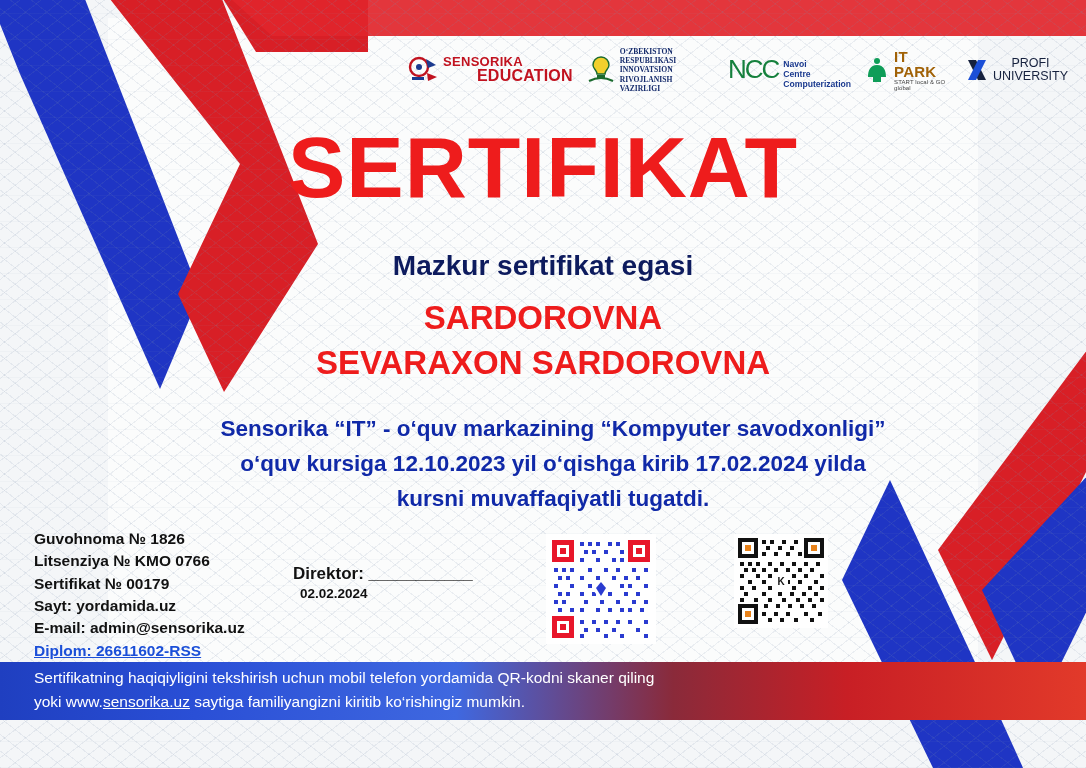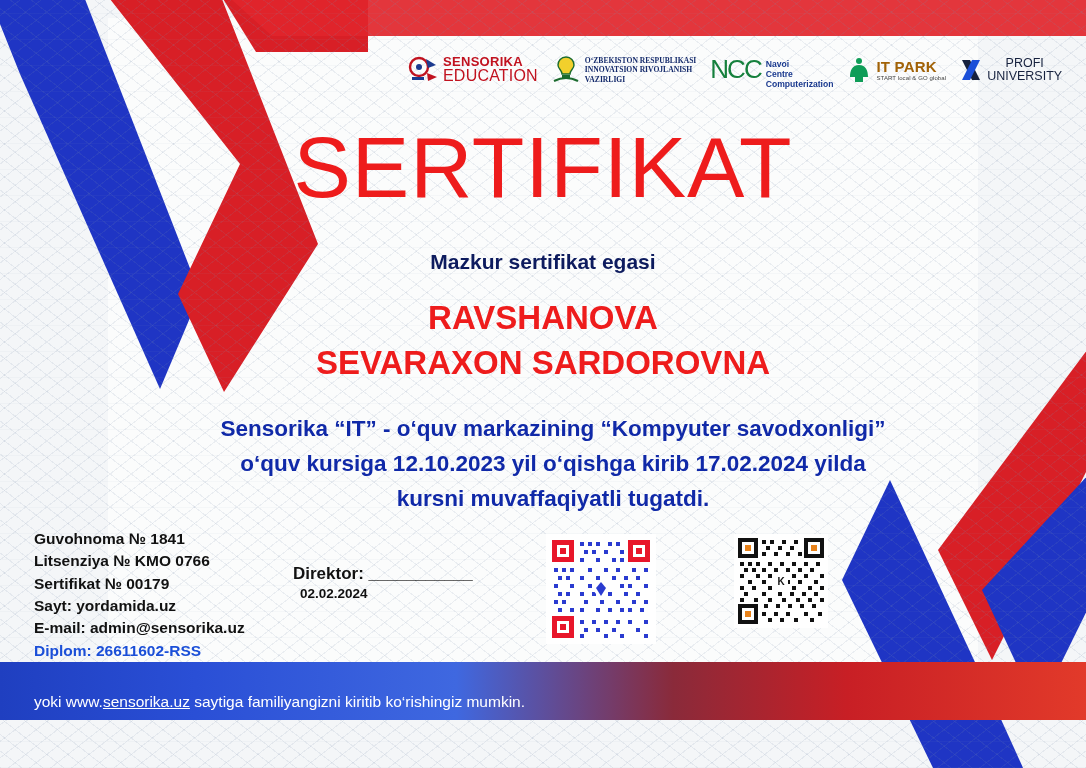--- a/index.html
+++ b/index.html
@@ -45,68 +45,68 @@
     position: absolute;
     left: 408px; top: 42px;
     width: 660px; height: 56px;
     display: flex; align-items: center; gap: 14px;
   }
   .logo { display: flex; align-items: center; gap: 5px; }
   .logo-txt { line-height: 1.02; }
 
   .l1-mark { width: 30px; height: 30px; position: relative; }
   .l1-name { color: #c1121f; font-weight: bold; font-size: 13px; letter-spacing: .3px; }
-  .l1-sub  { color: #c1121f; font-weight: normal; font-size: 16px; letter-spacing: .2px; }
+  .l1-sub  { color: #c1121f; font-weight: bold; font-size: 16px; letter-spacing: .2px; margin-left: 34px; }
 
   .l2-mark { width: 28px; height: 30px; position: relative; }
   .l2-lines { font-family: "Liberation Serif", serif; font-size: 7.6px; font-weight: bold; color: #142a6b; line-height: 1.22; }
 
   .l3-mark { font-family: "Liberation Sans", sans-serif; font-weight: normal; font-size: 26px; color: #15803d; letter-spacing: -2px; }
   .l3-lines { font-size: 8.6px; font-weight: bold; color: #1b3a8f; line-height: 1.18; margin-top: 8px; }
 
   .l4-mark { width: 24px; height: 26px; position: relative; }
   .l4-top { font-weight: bold; font-size: 15px; color: #a16207; letter-spacing: .2px; }
   .l4-bot { font-size: 6px; color: #444; letter-spacing: .1px; }
 
   .l5-mark { width: 22px; height: 24px; position: relative; }
   .l5-lines { font-weight: normal; font-size: 12.5px; color: #16213e; line-height: 1.06; text-align: center; }
 
   
   .title {
     position: absolute;
     left: 0; right: 0; top: 124px;
     text-align: center;
     font-size: 86px;
-    font-weight: normal;
+    font-weight: bold;
     color: #ee1c1c;
     letter-spacing: 1px;
     line-height: 1;
   }
   .subtitle {
     position: absolute; left: 0; right: 0; top: 250px;
-    text-align: center; font-size: 21px; font-weight: bold; color: #0d1b5e;
+    text-align: center; font-size: 28px; font-weight: bold; color: #0d1b5e;
   }
   .holder {
     position: absolute; left: 0; right: 0; top: 296px;
     text-align: center; font-size: 33px; font-weight: bold; color: #ee1c1c;
     line-height: 1.35;
   }
   .body-text {
     position: absolute; left: 110px; right: 90px; top: 412px;
     text-align: center; font-size: 22.5px; font-weight: bold; color: #1029a8;
     line-height: 1.55;
   }
 
   
   .details {
     position: absolute; left: 34px; top: 528px;
     font-size: 15.5px; font-weight: bold; color: #111;
     line-height: 1.44;
   }
-  .details .blue { color: #1b4fd8; }
+  .details .blue { color: #1b4fd8; text-decoration: underline; }
 
   
   .director {
     position: absolute; left: 293px; top: 564px;
     font-size: 17px; font-weight: bold; color: #111;
   }
   .director .line { letter-spacing: 0px; }
   .director-date {
     position: absolute; left: 300px; top: 586px;
     font-size: 13.5px; font-weight: bold; color: #111;
@@ -223,32 +223,32 @@
       </div>
     </div>
 
   </div>
 
   <div class="title">SERTIFIKAT</div>
 
   <div class="subtitle">Mazkur sertifikat egasi</div>
 
   <div class="holder">
-    <div>RAVSHANOVA</div>
+    <div>SARDOROVNA</div>
     <div>SEVARAXON SARDOROVNA</div>
   </div>
 
   <div class="body-text">
     <div>Sensorika “IT” - o‘quv markazining “Kompyuter savodxonligi”</div>
     <div>o‘quv kursiga 12.10.2023 yil o‘qishga kirib 17.02.2024 yilda</div>
     <div>kursni muvaffaqiyatli tugatdi.</div>
   </div>
 
   <div class="details">
-    <div>Guvohnoma № 1841</div>
+    <div>Guvohnoma № 1826</div>
     <div>Litsenziya № KMO 0766</div>
     <div>Sertifikat № 00179</div>
     <div>Sayt: yordamida.uz</div>
     <div>E-mail: admin@sensorika.uz</div>
     <div class="blue">Diplom: 26611602-RSS</div>
     <div class="blue">Kwork: ravshanovasevara48</div>
   </div>
 
   <div class="director">
     <span>Direktor:</span>
@@ -436,18 +436,19 @@
           <rect x="60" y="84" width="4" height="4"></rect>
           <rect x="76" y="84" width="4" height="4"></rect>
       </g>
       <rect x="40" y="40" width="14" height="14" fill="#ffffff"></rect>
       <text x="47" y="51" font-family="Liberation Sans, sans-serif" font-size="10" font-weight="bold" fill="#111" text-anchor="middle">K</text>
     </svg>
   </div>
 
   <div class="banner"></div>
   <div class="banner-text">
+    <div>Sertifikatning haqiqiyligini tekshirish uchun mobil telefon yordamida QR-kodni skaner qiling</div>
     <div>
       <span>yoki www.</span><u>sensorika.uz</u><span>  saytiga familiyangizni kiritib ko‘rishingiz mumkin.</span>
     </div>
   </div>
 
 </div>
 
 </body></html>

